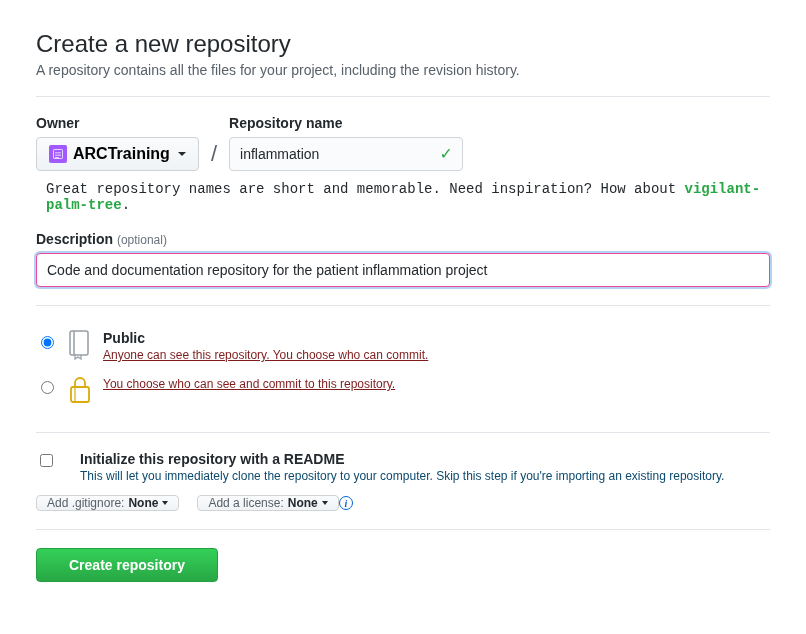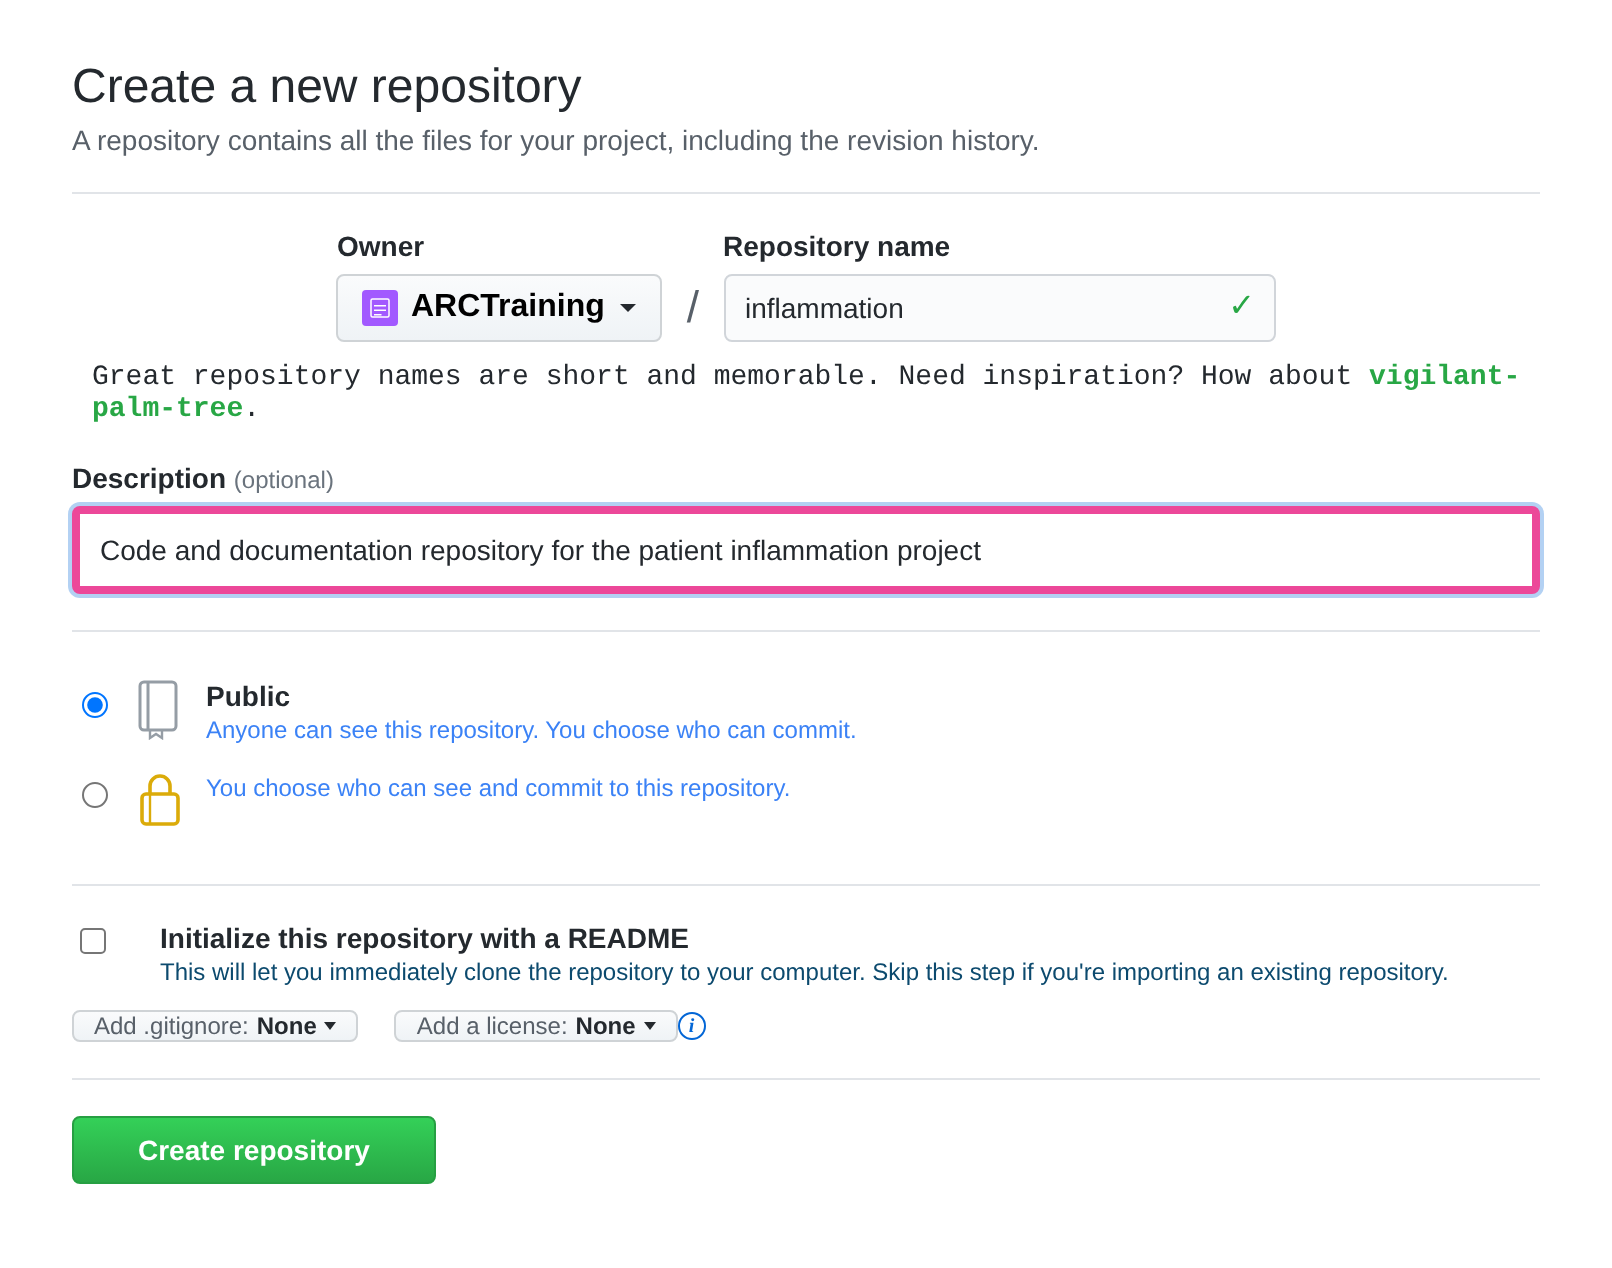--- a/index.html
+++ b/index.html
@@ -24,21 +24,20 @@
     hr.rule {
       border: none;
       border-top: 1px solid #e1e4e8;
       margin: 18px 0;
     }
     .field-row {
       display: flex;
       align-items: flex-end;
       gap: 12px;
       margin-bottom: 10px;
-      justify-content: center;
     }
     .field-col { display: flex; flex-direction: column; }
     label.bold {
       font-weight: 600;
       font-size: 14px;
       margin-bottom: 6px;
       display: block;
     }
     .select-btn {
       display: inline-flex;
@@ -95,40 +94,40 @@
       color: #28a745;
       font-size: 16px;
       line-height: 1;
     }
     .hint { margin: 8px 0 18px 10px; color: #24292e; font-family: Liberation Mono, monospace; }
     .hint a { color: #28a745; font-weight: 600; text-decoration: none; }
     .muted { color: #6a737d; }
     .optional { font-weight: 400; font-size: 12px; }
     .desc-input {
       width: 100%;
-      height: 44px;
+      height: 34px;
       padding: 6px 10px;
       font-size: 14px;
-      border: 4px solid #ec4899;
+      border: 1px solid #ec4899;
       border-radius: 4px;
       box-shadow: 0 0 0 2px rgba(3,102,214,0.3);
       outline: none;
       color: #24292e;
     }
     .radio-group { margin: 0 0 6px 0; }
     .radio-row {
       display: flex;
       align-items: flex-start;
       gap: 10px;
       padding: 6px 0;
     }
     .radio-row input[type="radio"] { margin-top: 6px; }
     .repo-icon { width: 26px; flex-shrink: 0; }
     .radio-text .title { font-weight: 600; }
-    .radio-text .desc { color: #3b82f6; font-size: 12px; margin-top: 2px; }
+    .radio-text .desc { color: #7f1d1d; font-size: 12px; margin-top: 2px; text-decoration: underline; }
     .checkbox-row { display: flex; align-items: flex-start; gap: 24px; margin: 14px 0 8px 0; }
     .checkbox-row input { margin-top: 3px; }
     .checkbox-text .title { font-weight: 600; }
     .checkbox-text .desc { color: #0c4a6e; font-size: 12px; margin-top: 2px; max-width: 650px; }
     .btn-row { display: flex; align-items: center; gap: 18px; margin-top: 12px; }
     .mini-btn {
       display: inline-flex;
       align-items: center;
       gap: 4px;
       padding: 0 10px;
@@ -191,21 +190,21 @@
           </svg>
       </span>
       <span>ARCTraining</span>
       <span class="caret"></span>
     </button>
   </div>
   <div class="slash">/</div>
   <div class="field-col">
     <label class="bold">Repository name</label>
     <div class="repo-name-wrap">
-      <input type="text" class="text-input" style="width: 276px; padding-right: 32px;" value="inflammation">
+      <input type="text" class="text-input" style="width: 234px; padding-right: 32px;" value="inflammation">
       <span class="check">✓</span>
     </div>
   </div>
 </div>
 
 <p class="hint">
   <span>Great repository names are short and memorable. Need inspiration? How about </span><a href="#">vigilant-palm-tree</a><span>.</span>
 </p>
 
 <label class="bold">

